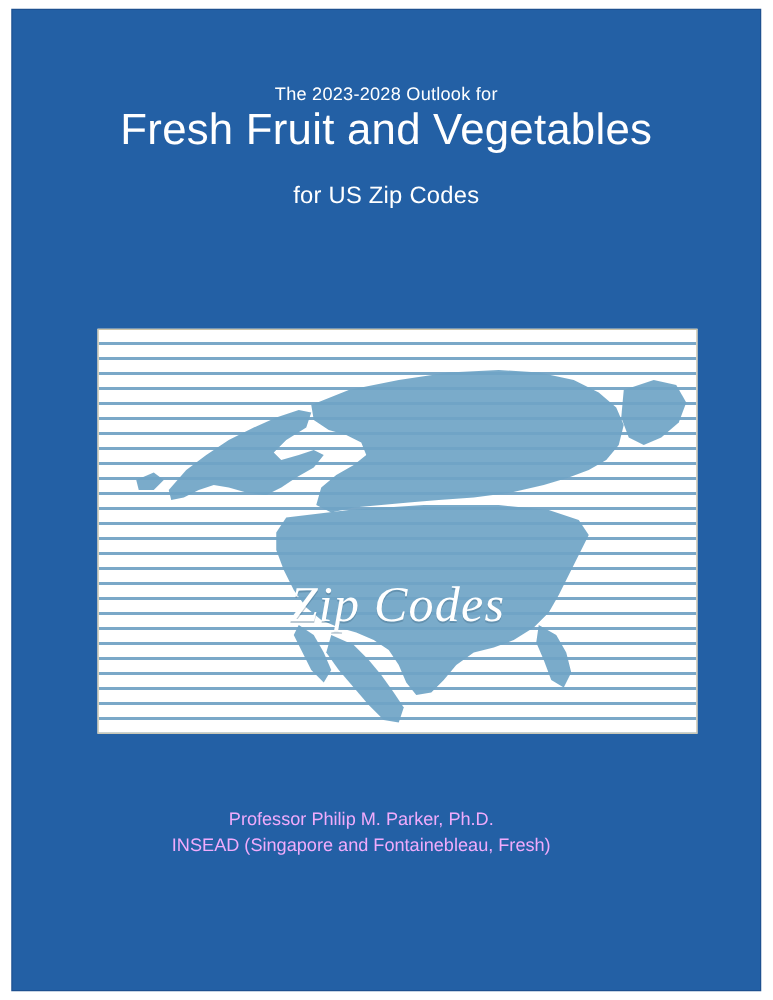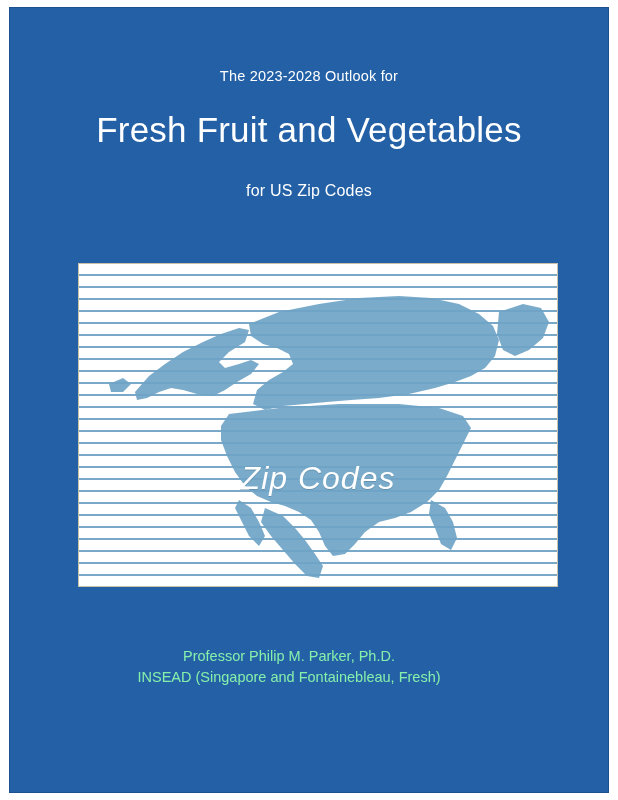--- a/index.html
+++ b/index.html
@@ -30,30 +30,29 @@
     position: absolute;
     left: 0;
     top: 60px;
     width: 100%;
     text-align: center;
     color: #ffffff;
   }
   .title-sup {
     font-size: 14.5px;
     letter-spacing: 0.2px;
-    margin-bottom: 26px;
   }
   .title-main {
     font-size: 35px;
     letter-spacing: 0.2px;
-    margin-bottom: 32px;
+    margin-bottom: 22px;
     white-space: nowrap;
   }
   .title-sub {
-    font-size: 16px;
+    font-size: 19px;
     letter-spacing: 0.2px;
   }
   
   .figure {
     position: absolute;
     left: 68px;
     top: 255px;
     width: 480px;
     height: 324px;
     background: #ffffff;
@@ -79,35 +78,35 @@
     position: absolute;
     left: 0;
     top: 0;
   }
   .map-label {
     position: absolute;
     left: 0;
     top: 196px;
     width: 100%;
     text-align: center;
-    font-family: Liberation Sans, sans-serif;
+    font-family: Liberation Serif, serif;
     font-style: italic;
-    font-size: 32px;
+    font-size: 40px;
     color: #ffffff;
     letter-spacing: 1px;
     text-shadow: 0 1px 0 rgba(60,100,130,0.35);
   }
   
   .author-block {
     position: absolute;
     left: 0;
     right: 40px;
     top: 638px;
     text-align: center;
-    color: #86efac;
+    color: #f0abfc;
     font-size: 14.5px;
     line-height: 21px;
   }
   .author-block div {
     white-space: nowrap;
   }
 </style>
 </head>
 <body>
 

